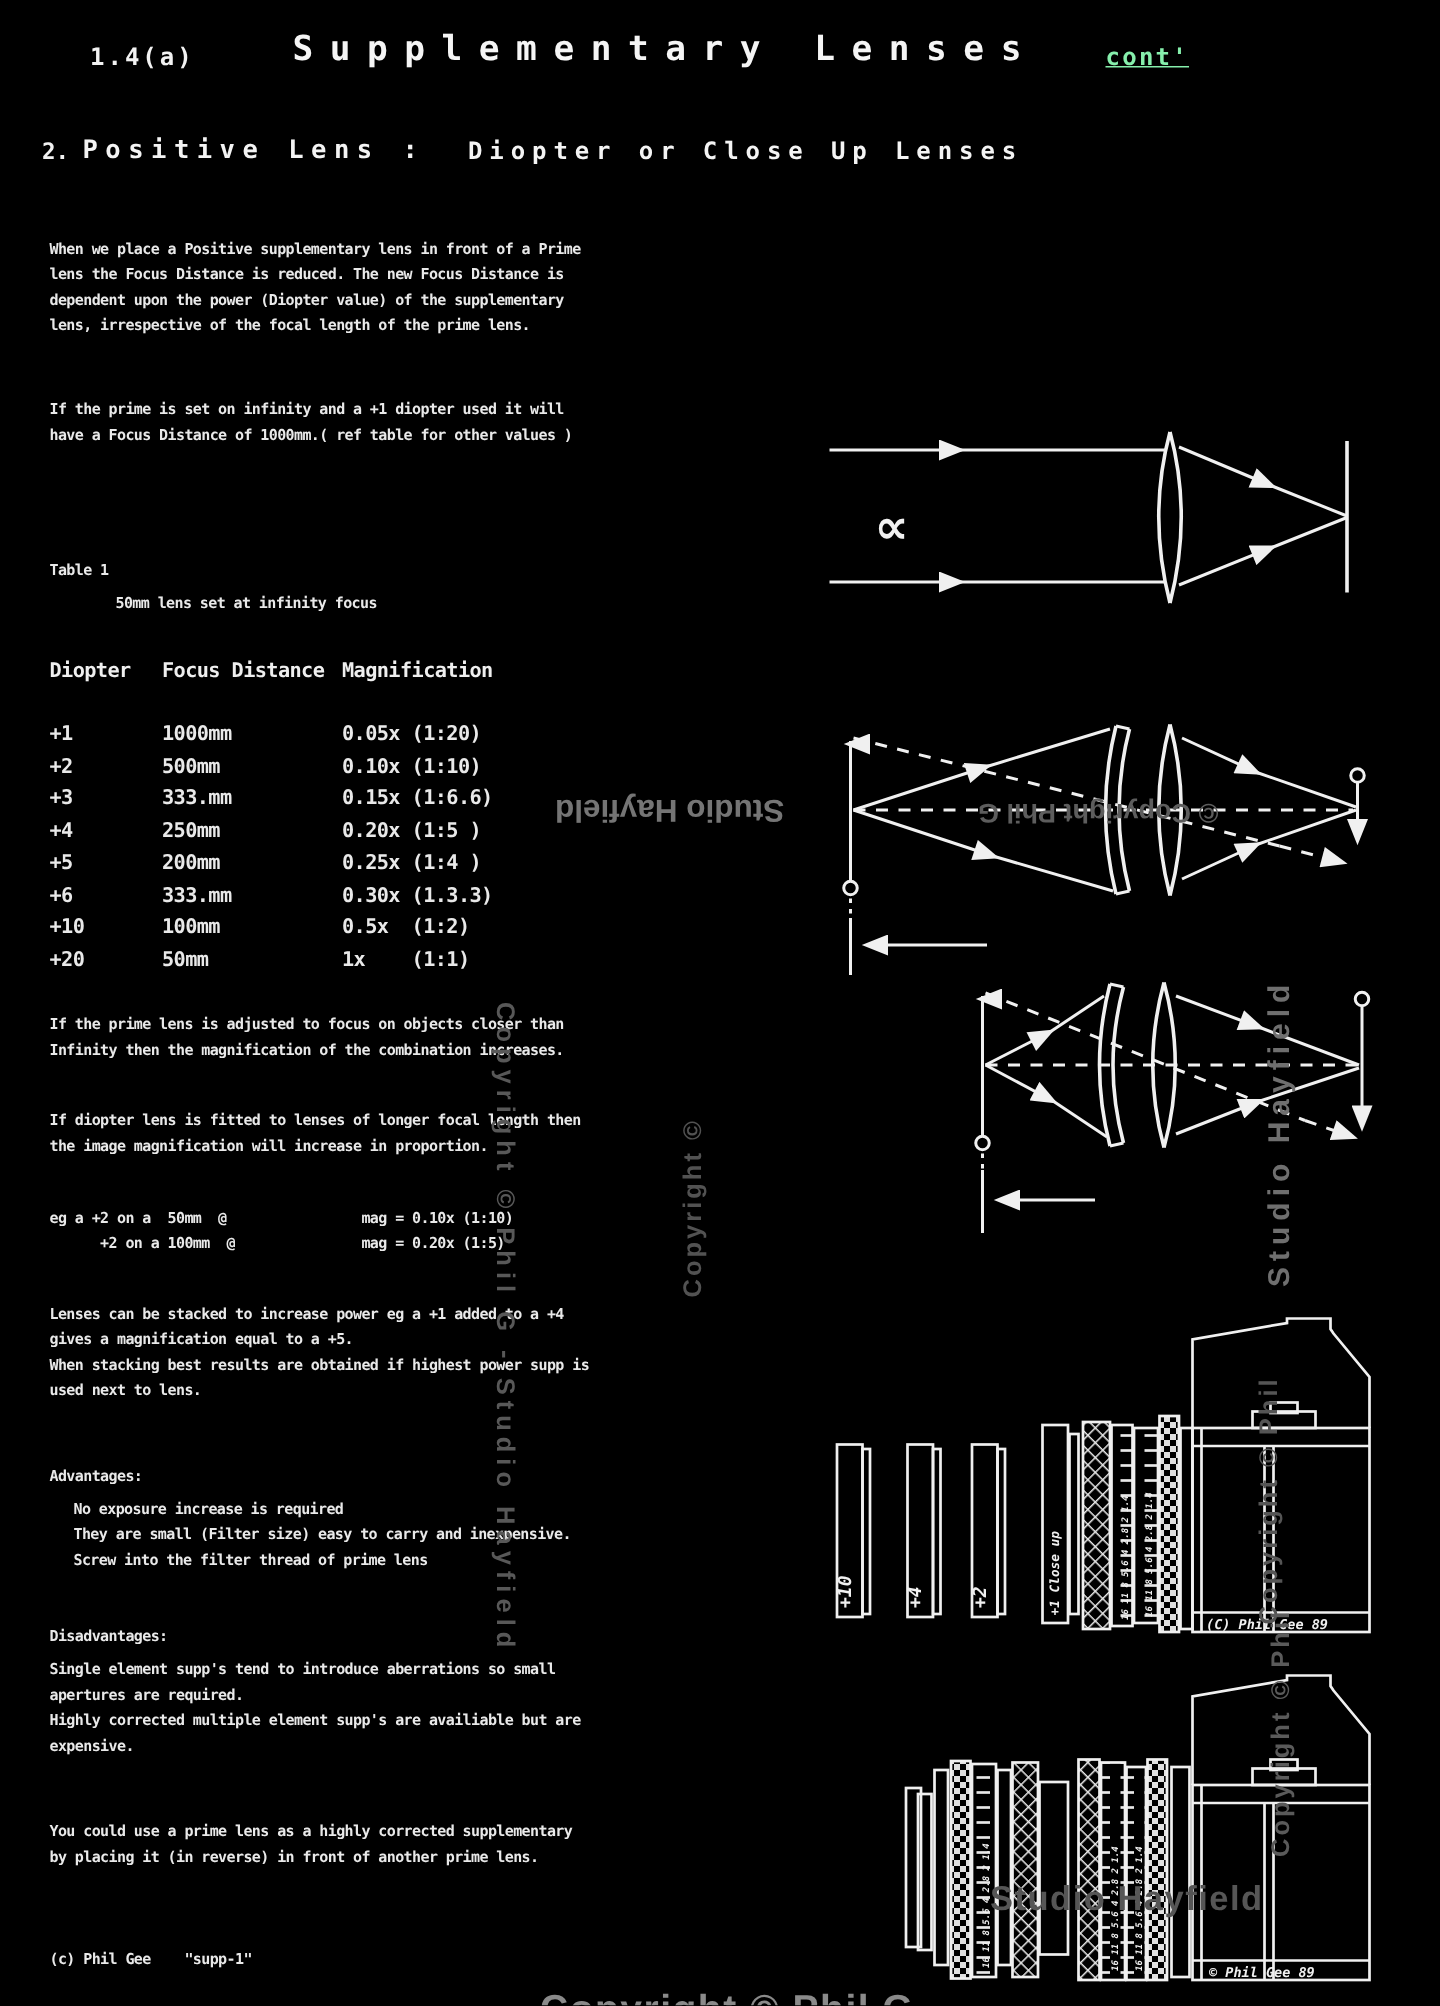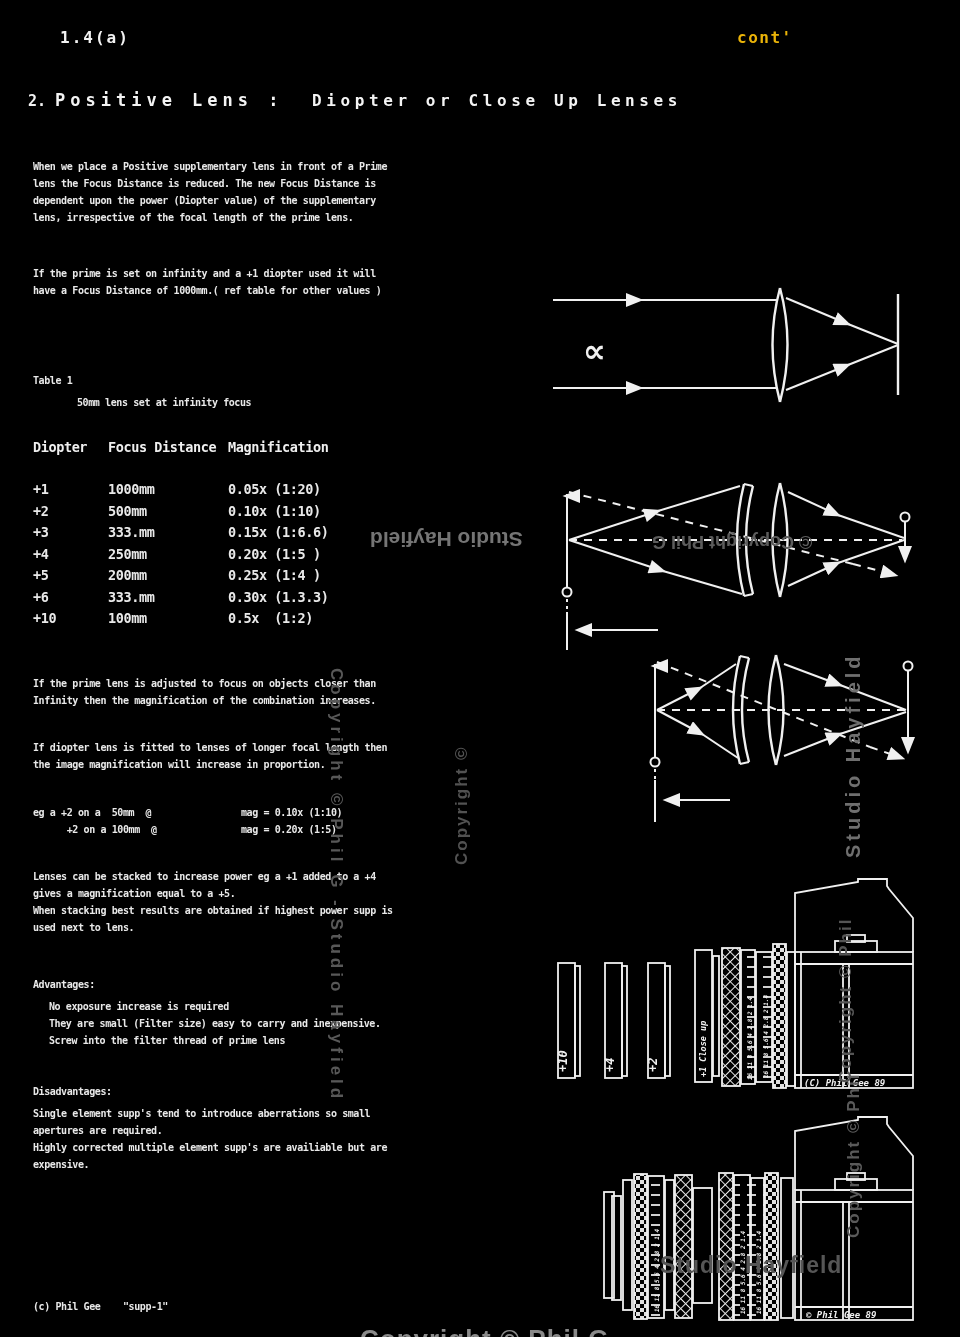--- a/index.html
+++ b/index.html
@@ -4,22 +4,22 @@
 <style>
   html,body{margin:0;padding:0;background:#000;}
   .page{position:relative;width:960px;height:1337px;background:#000;overflow:hidden;
         font-family:"DejaVu Sans Mono", monospace;}
   .txt{position:absolute;color:#e9e9e9;font-size:10px;line-height:17px;
        font-weight:bold;white-space:pre;letter-spacing:-0.4px;}
   .sec-num{position:absolute;left:60px;top:28px;color:#f2f2f2;font-size:16px;
        font-weight:bold;letter-spacing:2px;white-space:pre;}
   .main-title{position:absolute;left:195px;top:20px;color:#f5f5f5;font-size:23px;
        font-weight:bold;letter-spacing:11px;white-space:pre;}
-  .cont{position:absolute;left:737px;top:28px;color:#eab308;font-size:16px;
-       font-weight:bold;letter-spacing:1.5px;white-space:pre;}
+  .cont{position:absolute;left:737px;top:28px;color:#86efac;font-size:16px;
+       font-weight:bold;letter-spacing:1.5px;white-space:pre;text-decoration:underline;}
   .sub-num{position:absolute;left:28px;top:92px;color:#f2f2f2;font-size:15px;font-weight:bold;}
   .sub-1{position:absolute;left:55px;top:90px;color:#f4f4f4;font-size:17px;
        font-weight:bold;letter-spacing:5px;white-space:pre;}
   .sub-2{position:absolute;left:312px;top:91px;color:#f4f4f4;font-size:16px;
        font-weight:bold;letter-spacing:4.6px;white-space:pre;}
   .tbl{position:absolute;left:33px;top:481px;color:#e9e9e9;font-size:13.5px;
        font-weight:bold;letter-spacing:-0.4px;}
   .tbl-row{display:flex;height:21.5px;white-space:pre;}
   .c1{width:75px;}
   .c2{width:64px;text-align:left;}
@@ -30,20 +30,21 @@
   .dg{position:absolute;}
   .wm{position:absolute;color:#6e6e6e;font-family:"Liberation Sans", sans-serif;
       font-weight:bold;transform-origin:0 0;white-space:pre;pointer-events:none;}
 </style>
 </head>
 <body>
 
 <div class="page">
 
   <div class="sec-num">1.4(a)</div>
+  <div class="main-title">Supplementary Lenses</div>
   <div class="cont">cont'</div>
 
   <div class="sub-num">2.</div>
   <div class="sub-1">Positive Lens :</div>
   <div class="sub-2">Diopter or Close Up Lenses</div>
 
   <div class="txt" style="left:33px;top:158px;">When we place a Positive supplementary lens in front of a Prime
 lens the Focus Distance is reduced. The new Focus Distance is
 dependent upon the power (Diopter value) of the supplementary
 lens, irrespective of the focal length of the prime lens.</div>
@@ -60,20 +61,21 @@
   </div>
 
   <div class="tbl">
     <div class="tbl-row"><span class="c1">+1</span><span class="c2">1000mm</span><span class="c3">0.05x (1:20)</span></div>
     <div class="tbl-row"><span class="c1">+2</span><span class="c2">500mm</span><span class="c3">0.10x (1:10)</span></div>
     <div class="tbl-row"><span class="c1">+3</span><span class="c2">333.mm</span><span class="c3">0.15x (1:6.6)</span></div>
     <div class="tbl-row"><span class="c1">+4</span><span class="c2">250mm</span><span class="c3">0.20x (1:5 )</span></div>
     <div class="tbl-row"><span class="c1">+5</span><span class="c2">200mm</span><span class="c3">0.25x (1:4 )</span></div>
     <div class="tbl-row"><span class="c1">+6</span><span class="c2">333.mm</span><span class="c3">0.30x (1.3.3)</span></div>
     <div class="tbl-row"><span class="c1">+10</span><span class="c2">100mm</span><span class="c3">0.5x  (1:2)</span></div>
+    <div class="tbl-row"><span class="c1">+20</span><span class="c2">50mm</span><span class="c3">1x    (1:1)</span></div>
   </div>
 
   <div class="txt" style="left:33px;top:675px;">If the prime lens is adjusted to focus on objects closer than
 Infinity then the magnification of the combination increases.</div>
   <div class="txt" style="left:33px;top:739px;">If diopter lens is fitted to lenses of longer focal length then
 the image magnification will increase in proportion.</div>
   <div class="txt" style="left:33px;top:804px;">eg a +2 on a  50mm  @                mag = 0.10x (1:10)
       +2 on a 100mm  @               mag = 0.20x (1:5)</div>
   <div class="txt" style="left:33px;top:868px;">Lenses can be stacked to increase power eg a +1 added to a +4
 gives a magnification equal to a +5.
@@ -81,20 +83,22 @@
 used next to lens.</div>
   <div class="txt" style="left:33px;top:976px;">Advantages:</div>
   <div class="txt" style="left:33px;top:998px;margin-left:16px;">No exposure increase is required
 They are small (Filter size) easy to carry and inexpensive.
 Screw into the filter thread of prime lens</div>
   <div class="txt" style="left:33px;top:1083px;">Disadvantages:</div>
   <div class="txt" style="left:33px;top:1105px;">Single element supp's tend to introduce aberrations so small
 apertures are required.
 Highly corrected multiple element supp's are availiable but are
 expensive.</div>
+  <div class="txt" style="left:33px;top:1213px;">You could use a prime lens as a highly corrected supplementary
+by placing it (in reverse) in front of another prime lens.</div>
   <div class="txt" style="left:33px;top:1298px;">(c) Phil Gee    "supp-1"</div>
 
   <svg class="dg" style="left:545px;top:282px;" width="395" height="125" viewBox="0 0 395 125">
     <defs>
       <marker id="arw" viewBox="0 0 10 8" refX="8" refY="4" markerWidth="9" markerHeight="7" orient="auto">
         <path d="M0,0 L10,4 L0,8 Z" fill="#f0f0f0"></path>
       </marker>
       <pattern id="xh" width="7" height="7" patternUnits="userSpaceOnUse" patternTransform="rotate(45)">
         <rect width="7" height="7" fill="#000"></rect>
         <line x1="0" y1="0" x2="0" y2="7" stroke="#e8e8e8" stroke-width="2"></line>

